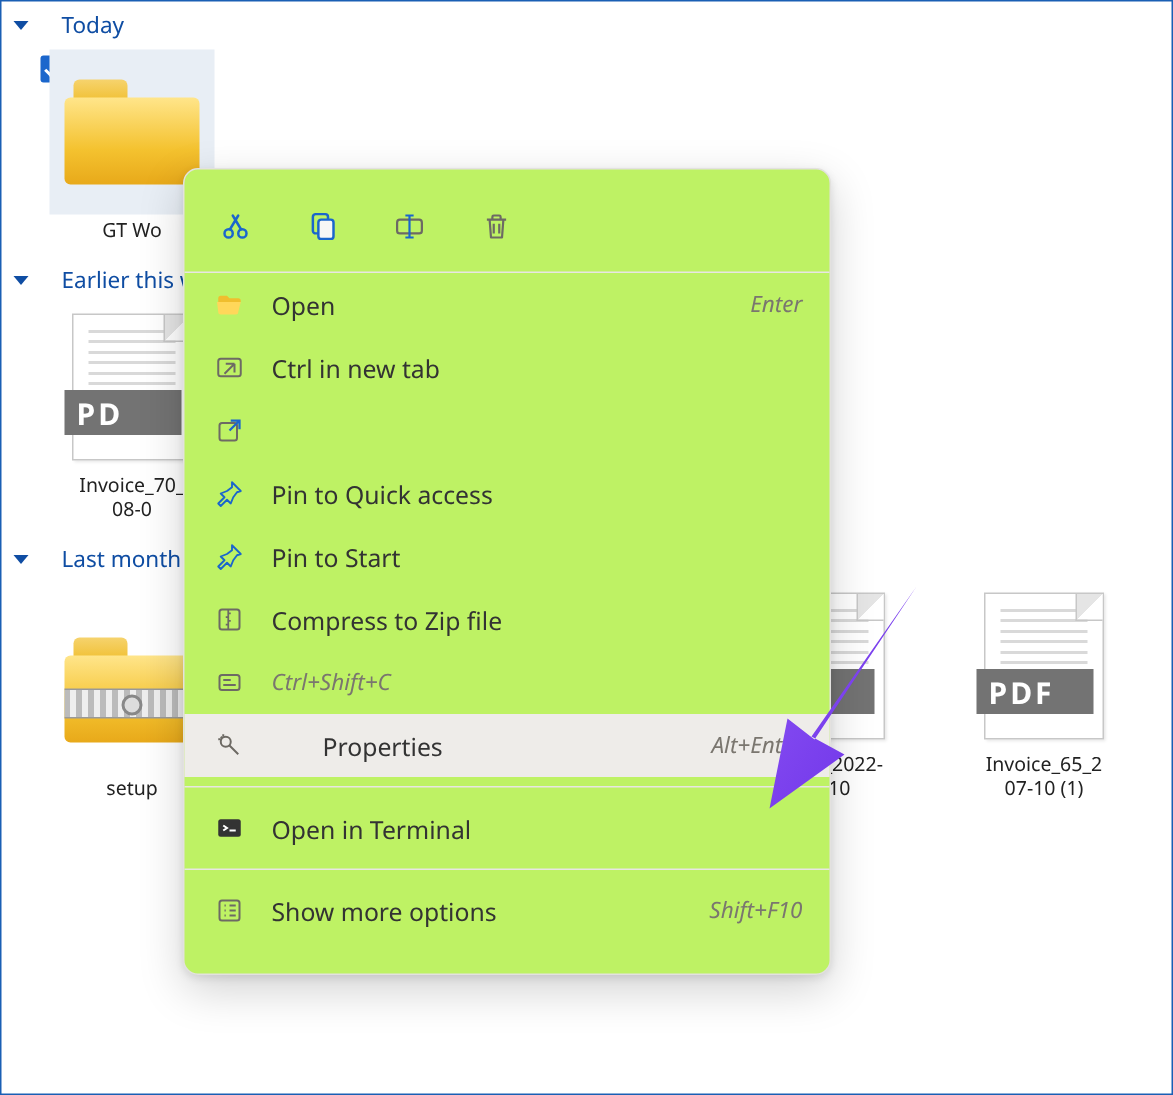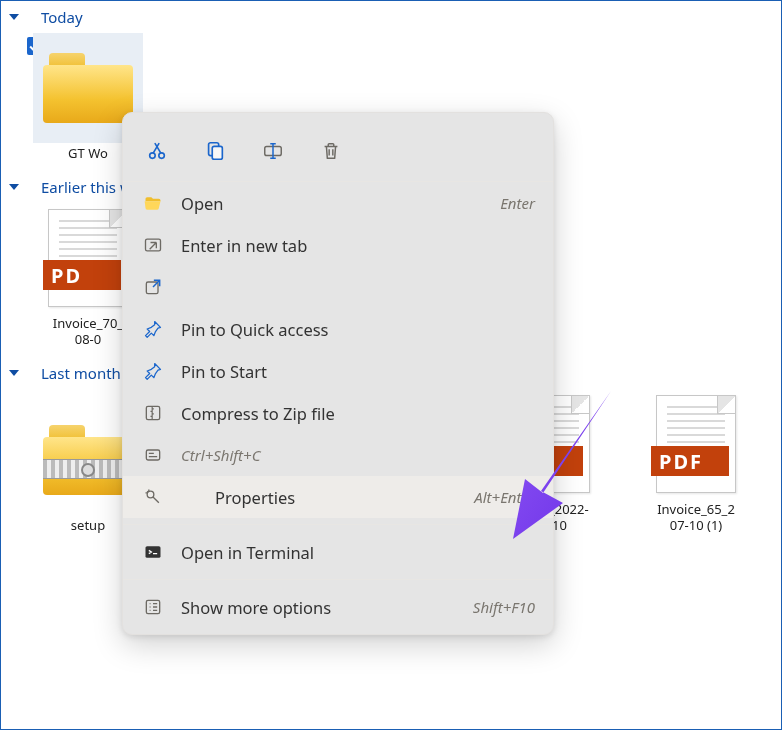--- a/index.html
+++ b/index.html
@@ -114,39 +114,39 @@
     border: 1px solid #c7c7c7; position: relative;
     box-shadow: 1px 1px 2px rgba(0,0,0,0.1);
   }
   .pdf-page::before {
     content:"";
     position:absolute; top:10px; left:10px; right:10px; height:40px;
     background: repeating-linear-gradient(#d9d9d9,#d9d9d9 2px,#fff 2px,#fff 7px);
   }
   .pdf-page .band {
     position:absolute; left:-6px; bottom:16px; height:30px; width:78px;
-    background:#c2410c; color:#fff; font-weight:700;
+    background:#737373; color:#fff; font-weight:700;
     display:flex; align-items:center; padding-left:8px;
     letter-spacing:2px; font-size:20px;
   }
   .pdf-page .fold {
     position:absolute; top:0; right:0; width:18px; height:18px;
     background: linear-gradient(135deg,#e5e5e5 50%,#fff 50%);
     border-left:1px solid #c7c7c7; border-bottom:1px solid #c7c7c7;
   }
   
   .ctx-menu {
     position:absolute;
     top: 111px; left: 121px;
     width: 432px;
-    background: #e5e5e5;
+    background: #bef264;
     border: 1px solid #e3e1df;
     border-radius: 10px;
     box-shadow: 0 10px 30px rgba(0,0,0,0.18), 0 2px 6px rgba(0,0,0,0.1);
-    padding-bottom: 6px;
+    padding-bottom: 21px;
     z-index: 50;
   }
   .ctx-toolbar {
     display:flex; gap: 26px;
     padding: 22px 18px 14px 18px;
     border-bottom: 1px solid #e8e6e3;
   }
   .ctx-toolbar .tbtn {
     width:32px; height:32px; display:flex; align-items:center; justify-content:center;
     border-radius:4px; cursor:pointer;
@@ -299,21 +299,21 @@
     <span class="mi-label">Open</span>
     <span class="mi-accel">Enter</span>
   </div>
   <div class="ctx-item">
     <span class="mi-icon">
       <svg width="20" height="20" viewBox="0 0 24 24">
           <rect x="3" y="5" width="18" height="14" rx="2" stroke="#6d6a64" stroke-width="1.6" fill="none"></rect>
           <path d="M9 9 h7 M16 9 v7 M16 9 l-8 8" stroke="#6d6a64" stroke-width="1.6" fill="none"></path>
         </svg>
     </span>
-    <span class="mi-label">Enter in new tab</span>
+    <span class="mi-label">Ctrl in new tab</span>
   </div>
   <div class="ctx-item">
     <span class="mi-icon">
       <svg width="20" height="20" viewBox="0 0 24 24">
           <rect x="4" y="6" width="14" height="14" rx="2" stroke="#6d6a64" stroke-width="1.6" fill="none"></rect>
           <path d="M13 4 h7 v7 M20 4 l-8 8" stroke="#1b66cc" stroke-width="1.8" fill="none"></path>
         </svg>
     </span>
   </div>
   <div class="ctx-item">

